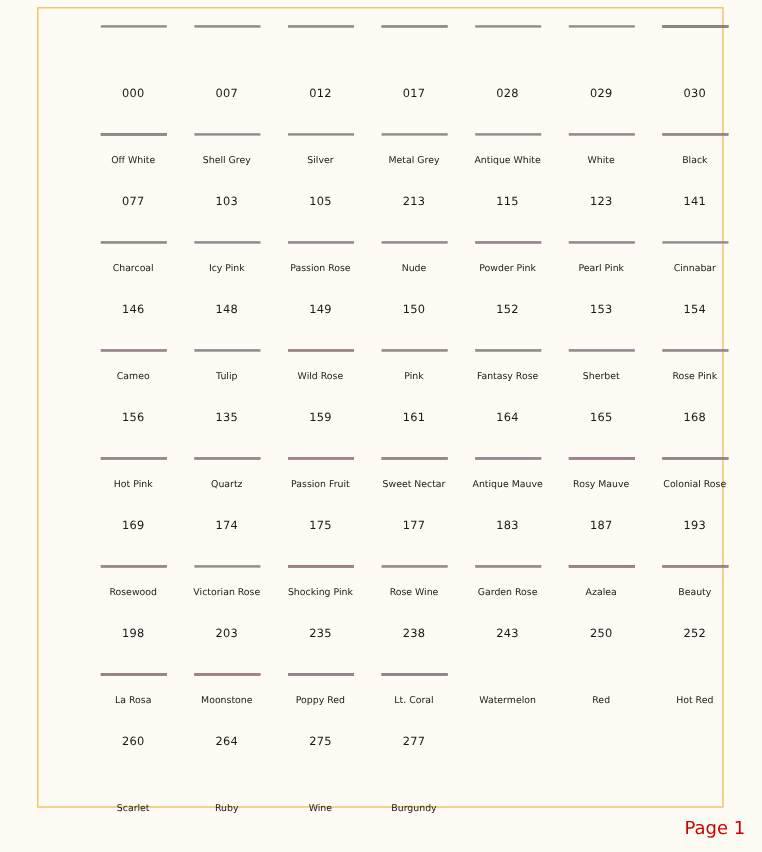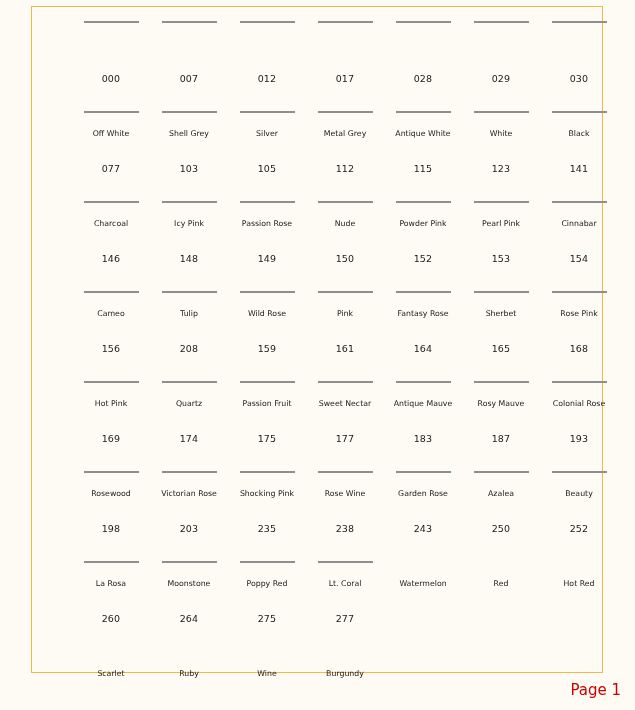--- a/index.html
+++ b/index.html
@@ -125,21 +125,21 @@
         <div class="swatch-code">103</div>
         <div class="swatch-name">Icy Pink</div>
       </div>
       <div class="swatch-cell">
         <div class="swatch-chip" style="background: rgb(251, 238, 232); border-color: rgb(142, 142, 142);"></div>
         <div class="swatch-code">105</div>
         <div class="swatch-name">Passion Rose</div>
       </div>
       <div class="swatch-cell">
         <div class="swatch-chip" style="background: rgb(242, 227, 215); border-color: rgb(142, 142, 142);"></div>
-        <div class="swatch-code">112</div>
+        <div class="swatch-code">213</div>
         <div class="swatch-name">Nude</div>
       </div>
       <div class="swatch-cell">
         <div class="swatch-chip" style="background: rgb(249, 223, 232); border-color: rgb(142, 142, 142);"></div>
         <div class="swatch-code">115</div>
         <div class="swatch-name">Powder Pink</div>
       </div>
       <div class="swatch-cell">
         <div class="swatch-chip" style="background: rgb(242, 194, 216); border-color: rgb(142, 142, 142);"></div>
         <div class="swatch-code">123</div>
@@ -185,21 +185,21 @@
         <div class="swatch-code">154</div>
         <div class="swatch-name">Rose Pink</div>
       </div>
       <div class="swatch-cell">
         <div class="swatch-chip" style="background: rgb(240, 97, 159); border-color: rgb(142, 142, 142);"></div>
         <div class="swatch-code">156</div>
         <div class="swatch-name">Hot Pink</div>
       </div>
       <div class="swatch-cell">
         <div class="swatch-chip" style="background: rgb(211, 198, 204); border-color: rgb(142, 142, 142);"></div>
-        <div class="swatch-code">208</div>
+        <div class="swatch-code">135</div>
         <div class="swatch-name">Quartz</div>
       </div>
       <div class="swatch-cell">
         <div class="swatch-chip" style="background: rgb(240, 83, 126); border-color: rgb(142, 142, 142);"></div>
         <div class="swatch-code">159</div>
         <div class="swatch-name">Passion Fruit</div>
       </div>
       <div class="swatch-cell">
         <div class="swatch-chip" style="background: rgb(227, 171, 156); border-color: rgb(142, 142, 142);"></div>
         <div class="swatch-code">161</div>

